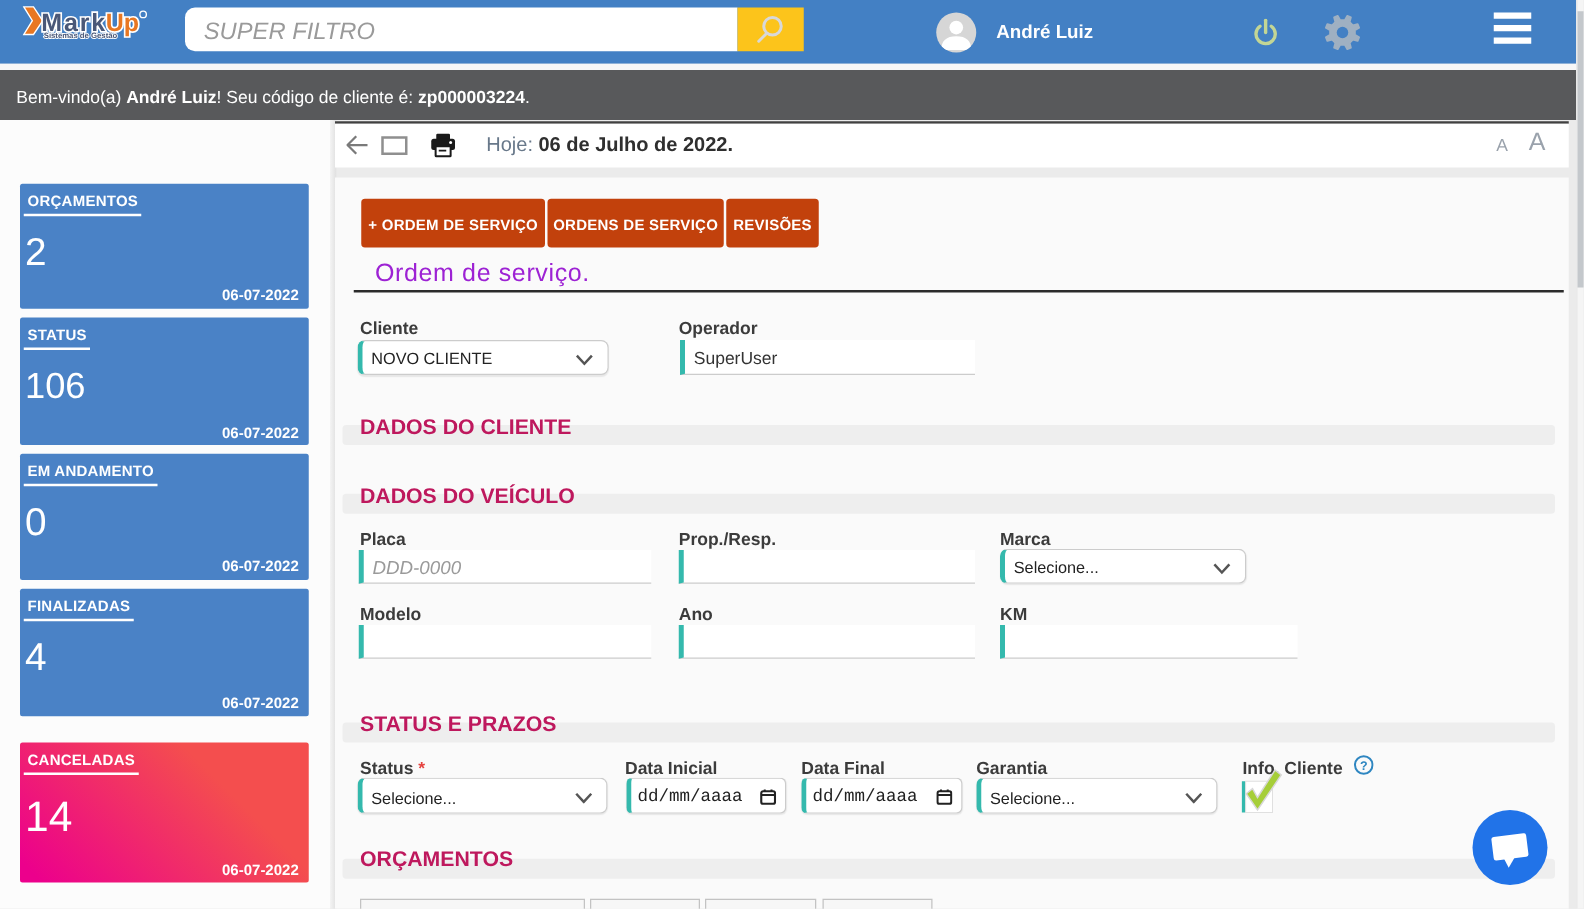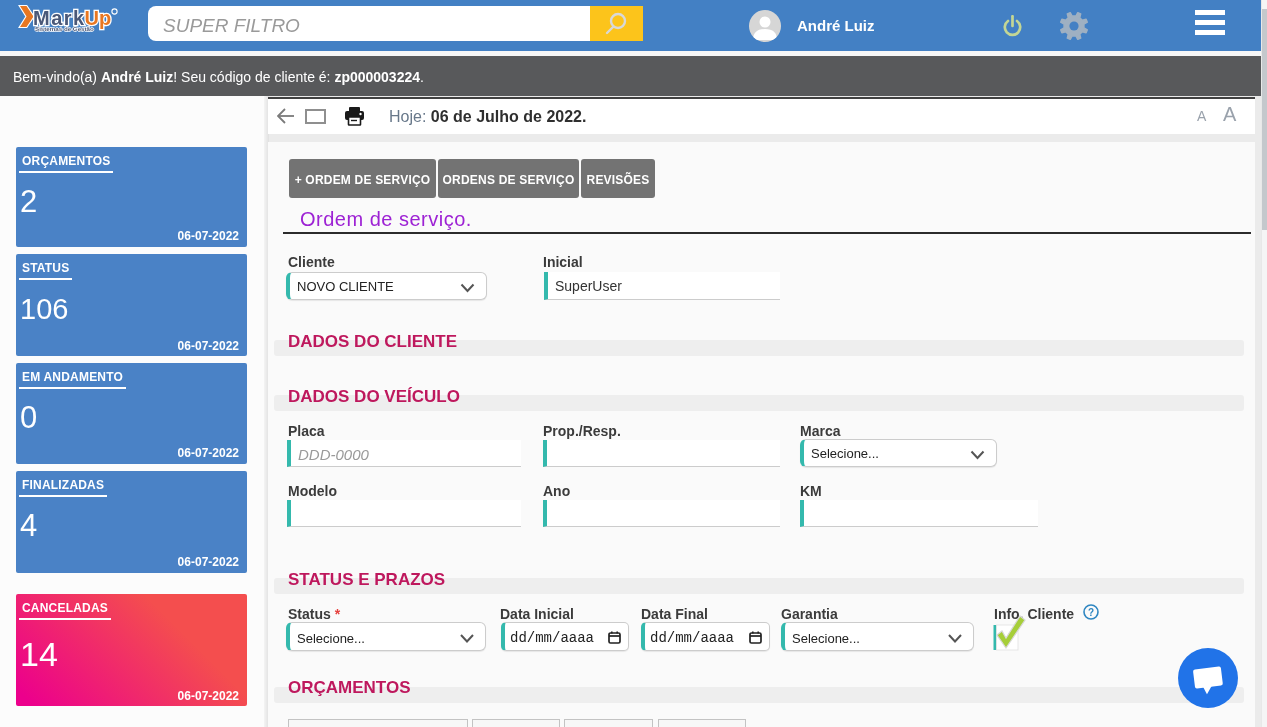--- a/index.html
+++ b/index.html
@@ -34,21 +34,21 @@
 
 
 #tline { left:268px; top:97px; width:987px; height:2px; background:#414141; }
 #tbar { left:268px; top:99px; width:987px; height:35px; background:#fff; }
 #hoje { left:389px; top:108px; font-size:16px; color:#68788a; }
 #hoje b { color:#2f2f2f; }
 .fA { color:#9aa2ac; }
 
 
 #panel { left:268px; top:142px; width:987px; height:585px; background:#fafafa; }
-.btn { position:absolute; top:159px; height:39px; background:#737373; color:#fff; font-size:12px; font-weight:bold; text-align:center; line-height:43px; border-radius:3px; letter-spacing:0.2px; }
+.btn { position:absolute; top:159px; height:39px; background:#c2410c; color:#fff; font-size:12px; font-weight:bold; text-align:center; line-height:43px; border-radius:3px; letter-spacing:0.2px; }
 #h1x { left:300px; top:208px; font-size:20px; color:#9d22d4; letter-spacing:0.5px; }
 #hline { left:283px; top:232px; width:968px; height:2px; background:#2b2b2b; }
 .lbl { position:absolute; font-size:14px; font-weight:bold; color:#3b3b3b; line-height:1.2; }
 .sel { position:absolute; height:28px; background:#fff; border:1px solid #ccc; border-left:4px solid #34b9ad; border-radius:6px; box-shadow:0 1px 1px rgba(0,0,0,0.08); }
 .sel span { position:absolute; left:7px; top:6px; font-size:13px; color:#222; }
 .sel svg { position:absolute; right:11px; top:10px; }
 .inp { position:absolute; height:28px; background:#fff; border-bottom:1px solid #ccc; border-left:4px solid #34b9ad; }
 .inp span { position:absolute; left:7px; top:6px; font-size:14px; color:#333; }
 .inp .ph { color:#9a9a9a; font-style:italic; font-size:15px; }
 .band { position:absolute; left:274px; width:970px; height:16px; background:#eeeeee; border-radius:3px; }
@@ -180,21 +180,21 @@
 <div id="panel" class="abs"></div>
 
 <div class="btn" style="left:289px;width:147px;">+ ORDEM DE SERVIÇO</div>
 <div class="btn" style="left:438px;width:141px;">ORDENS DE SERVIÇO</div>
 <div class="btn" style="left:581px;width:74px;">REVISÕES</div>
 
 <div id="h1x" class="abs">Ordem de serviço.</div>
 <div id="hline" class="abs"></div>
 
 <div class="lbl" style="left:288px;top:254px;">Cliente</div>
-<div class="lbl" style="left:543px;top:254px;">Inicial</div>
+<div class="lbl" style="left:543px;top:254px;">Operador</div>
 
 <div class="sel" style="left:286px;top:272px;width:201px;">
   <span>NOVO CLIENTE</span>
   <svg width="15" height="10" viewBox="0 0 15 10">
         <path d="M1.5 1.5 L7.5 8 L13.5 1.5" fill="none" stroke="#555" stroke-width="2"></path>
       </svg>
 </div>
 <div class="inp" style="left:544px;top:272px;width:236px;">
       <span>SuperUser</span>
     </div>

